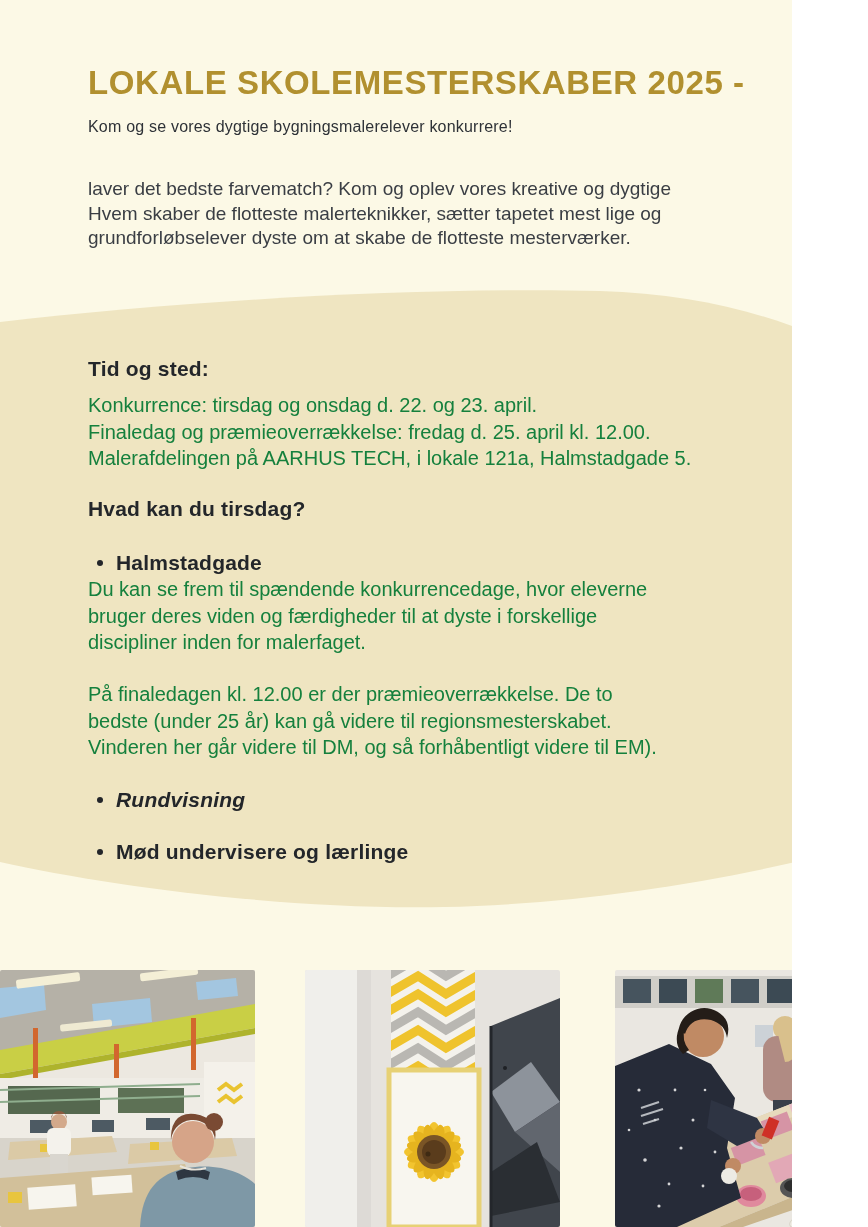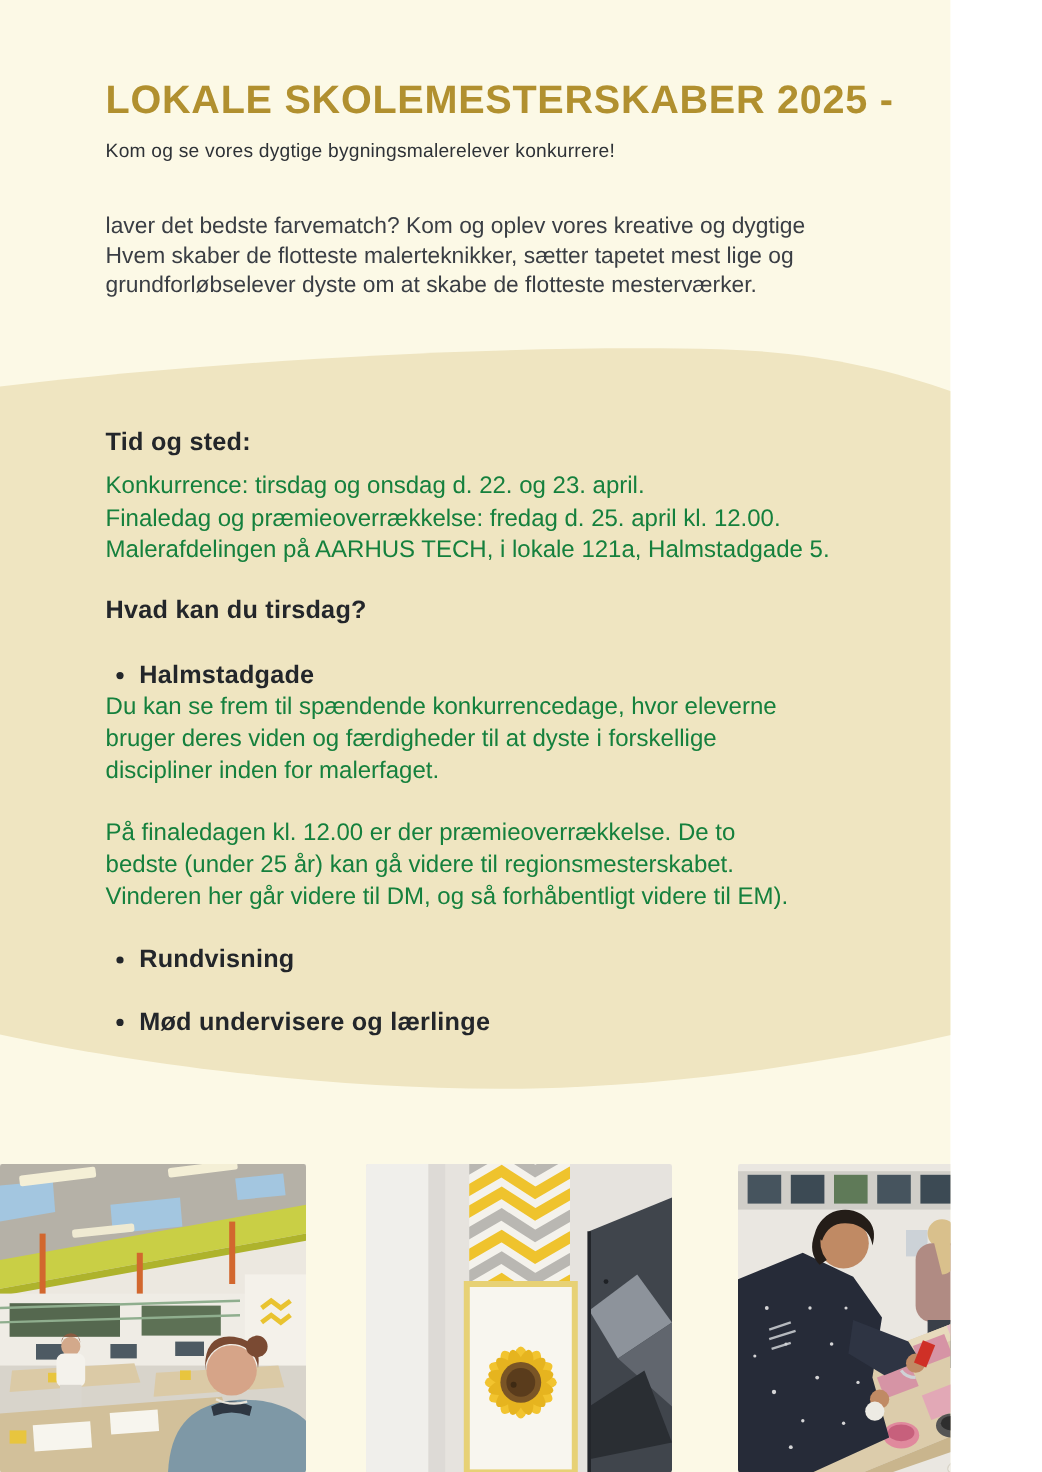--- a/index.html
+++ b/index.html
@@ -96,21 +96,21 @@
     <div>bruger deres viden og færdigheder til at dyste i forskellige</div>
     <div>discipliner inden for malerfaget.</div>
   </div>
 
   <div class="layer body-block" style="top:681px;">
     <div>På finaledagen kl. 12.00 er der præmieoverrækkelse. De to</div>
     <div>bedste (under 25 år) kan gå videre til regionsmesterskabet.</div>
     <div>Vinderen her går videre til DM, og så forhåbentligt videre til EM).</div>
   </div>
 
-  <div class="layer bullet-row" style="top:788px;">
+  <div class="layer bullet-row" style="top:788px;font-style:italic;">
     <span class="bullet-dot"></span>
     <span class="bullet-label">Rundvisning</span>
   </div>
 
   <div class="layer bullet-row" style="top:840px;">
     <span class="bullet-dot"></span>
     <span class="bullet-label">Mød undervisere og lærlinge</span>
   </div>
 
   <div class="photo photo-1">

